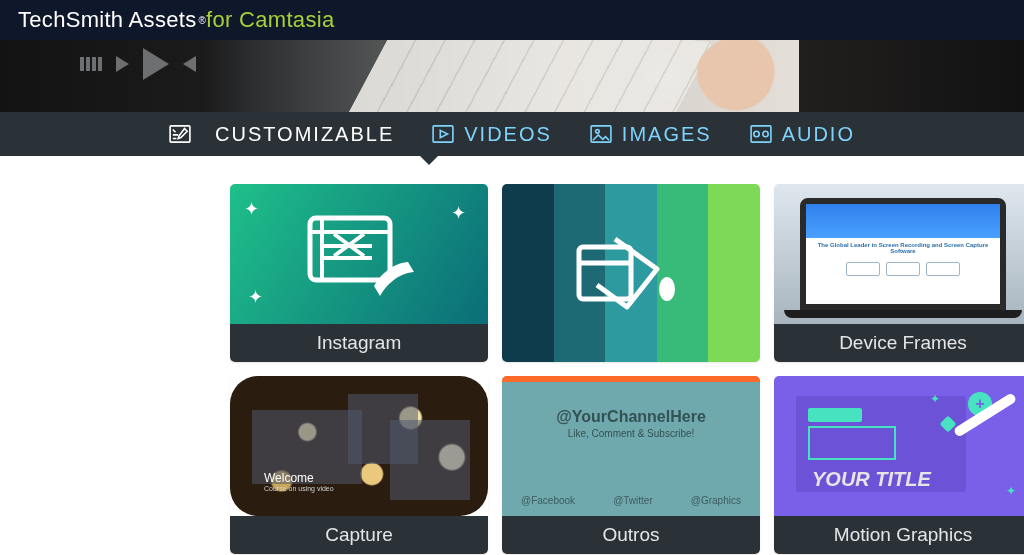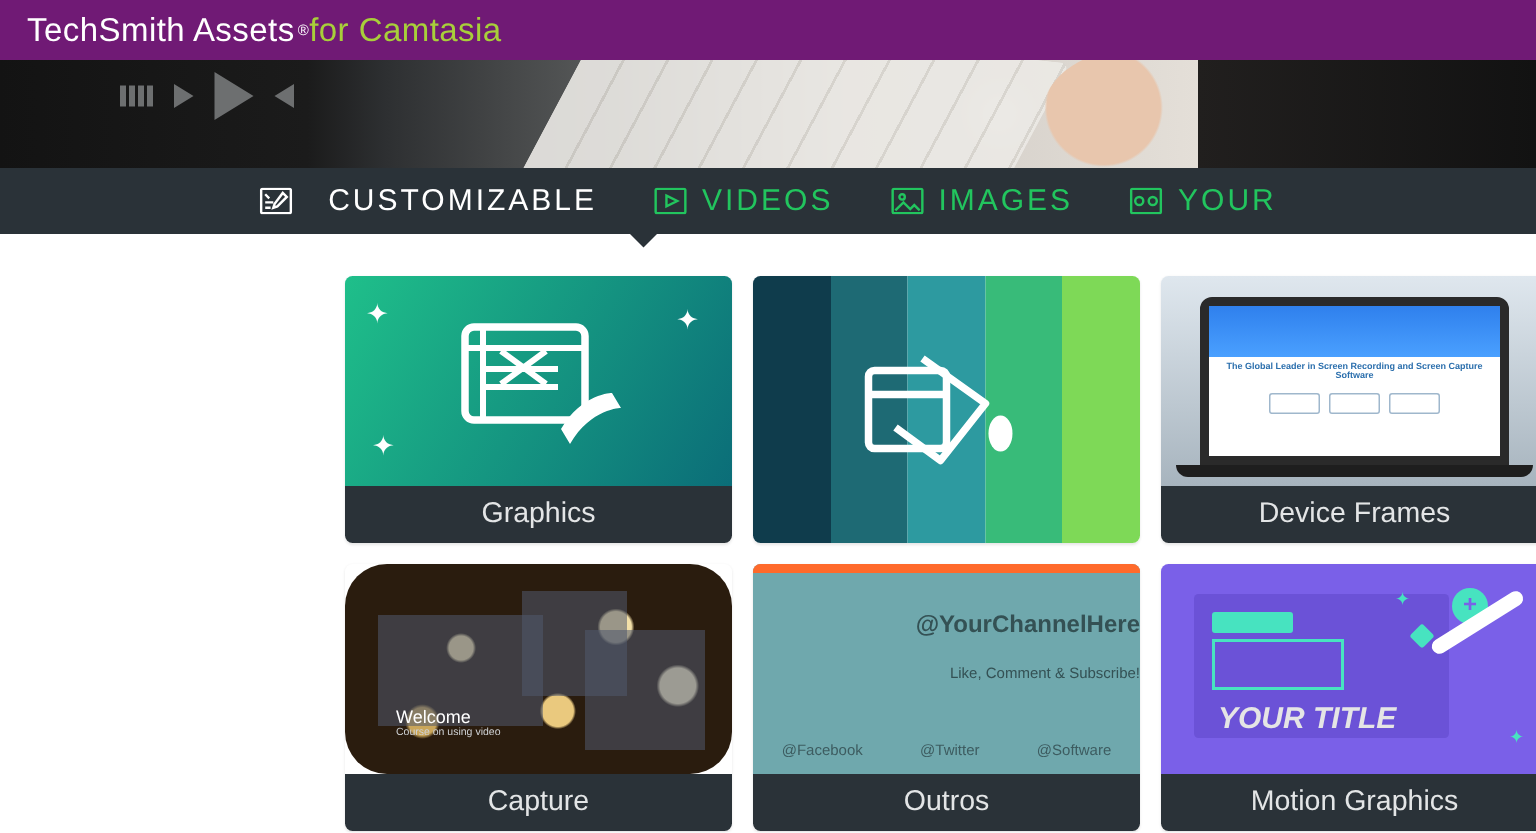--- a/index.html
+++ b/index.html
@@ -1,19 +1,19 @@
 <!DOCTYPE html>
 <html><head>
   <meta charset="utf-8">
   <style>
     * { margin:0; padding:0; box-sizing:border-box; }
     body { font-family:"Segoe UI",Arial,sans-serif; background:#fff; width:1024px; height:555px; overflow:hidden; position:relative; }
 
     
-    .header{ height:40px; background:#701a75; display:flex; align-items:center; padding:0 18px; font-weight:300; font-size:22px; letter-spacing:.3px; }
+    .header{ height:40px; background:#0f172a; display:flex; align-items:center; padding:0 18px; font-weight:300; font-size:22px; letter-spacing:.3px; }
     .header .brand-1{ color:#fff; }
     .header .brand-2{ color:#a8cf3a; margin-left:0; font-weight:300;}
     .header .reg{ font-size:10px; vertical-align:super; color:#fff; margin-left:2px;}
 
     
     .hero{ height:72px; background:linear-gradient(90deg,#131313 0%, #1b1b1b 20%,#2d2f31 25%,#5a5c5c 40%,#cfcac4 55%,#e4dfd8 78%,#211f1e 78%,#121212 100%); position:relative; overflow:hidden;}
     .hero::before{ content:""; position:absolute; inset:0; background:
       radial-gradient(circle at 65% 50%, rgba(255,255,255,.5), transparent 4%),
       radial-gradient(circle at 70% 44%, rgba(255,255,255,.4), transparent 3%);
     }
@@ -21,21 +21,21 @@
     .tri{ width:0;height:0;border-style:solid;}
     .play{ border-width:16px 0 16px 26px; border-color:transparent transparent transparent #6d6f70;}
     .play-sm{ border-width:8px 0 8px 13px; border-color:transparent transparent transparent #6d6f70;}
     .bars{ display:flex; gap:2px;}
     .bars span{ width:4px;height:14px;background:#6d6f70;}
     .kbd{ position:absolute; right:340px; top:-14px; width:310px; height:110px; transform:skew(-28deg, 6deg); background:repeating-linear-gradient(90deg,#eceae6 0 26px,#d8d5cf 26px 28px), repeating-linear-gradient(0deg,#eceae6 0 26px,#d8d5cf 26px 28px); border-radius:6px; opacity:.9;}
     .hand{ position:absolute; right:220px; top:-6px; width:110px; height:90px; background:radial-gradient(circle at 38% 42%, #e8c6ad 44%, transparent 46%); border-radius:50%;}
 
     
     .tabs{ height:44px; background:#2a3238; display:flex; align-items:center; justify-content:center; gap:38px; position:relative;}
-    .tab{ color:#22c55e; font-size:20px; letter-spacing:2px; font-weight:400; display:flex; align-items:center; gap:10px; cursor:pointer;}
+    .tab{ color:#7dd3fc; font-size:20px; letter-spacing:2px; font-weight:400; display:flex; align-items:center; gap:10px; cursor:pointer;}
     .tab.active{ color:#fff;gap:24px; }
     .tab .ticon{ width:22px; height:18px; }
     .tabs .arrow{ position:absolute; bottom:-9px; left:420px; width:0;height:0;border-left:9px solid transparent;border-right:9px solid transparent;border-top:9px solid #2a3238;}
     .icon-frame{ fill:none; stroke:currentColor; stroke-width:1.8; }
 
     
     .gallery{ padding:28px 14px 0 230px; display:grid; grid-template-columns:repeat(3, 258px); gap:14px;}
     .card{ width:258px; border-radius:5px; overflow:hidden; box-shadow:0 1px 2px rgba(0,0,0,.1); cursor:pointer;}
     .thumb{ height:140px; position:relative; overflow:hidden;}
     .card-label{ height:38px; background:#2a3238; color:#e3e5e6; display:flex; align-items:center; justify-content:center; font-size:19px; font-weight:300;}
@@ -58,23 +58,23 @@
     .laptop .pill{width:34px;height:14px;border:1px solid #9fb7cc;border-radius:2px;}
     .lap-base{ position:absolute; left:10px; right:10px; bottom:6px; height:8px; background:#1e1e1e; border-radius:0 0 10px 10px;}
 
     .t-intros{ background:radial-gradient(circle at 30% 40%, #f3e0a8 4%, transparent 5%),radial-gradient(circle at 70% 30%, #f3e0a8 5%, transparent 6%),radial-gradient(circle at 55% 70%, #eac97e 6%, transparent 7%),radial-gradient(circle at 20% 75%, #caa65a 4%, transparent 5%),radial-gradient(circle at 86% 58%, #f8eac0 5%, transparent 6%), #2a1c0e;border-radius:28px;}
     .t-intros .tile{ position:absolute; background:rgba(80,90,110,.55);}
     .i1{ left:22px; top:34px; width:110px; height:74px;} .i2{ left:118px; top:18px; width:70px; height:70px;} .i3{ left:160px; top:44px; width:80px; height:80px;}
     .t-intros .wtxt{ position:absolute; left:34px; bottom:24px; color:#fff; font-size:12px;}
     .t-intros .wtxt small{ display:block; font-size:7px; color:#cfd2d5;}
 
     .t-outros{ background:#6fa8ad; border-top:6px solid #ff6a2b;}
-    .t-outros .c{ text-align:right; color:#345154; padding-top:26px; font-family:Arial;}
+    .t-outros .c{ text-align:center; color:#345154; padding-top:26px; font-family:Arial;}
     .t-outros .c .h{ font-size:16px; font-weight:700;}
-    .t-outros .c .s{ font-size:10px; margin-top:18px;}
+    .t-outros .c .s{ font-size:10px; margin-top:2px;}
     .t-outros .row{ position:absolute; bottom:10px; left:0; right:0; display:flex; justify-content:space-around; font-size:10px; color:#3d5c60;}
 
     .t-motion{ background:#7a60e8; position:relative;}
     .t-motion .box{ position:absolute; left:22px; top:20px; width:170px; height:96px; background:#6b52d7; border-radius:3px;}
     .t-motion .accent1{ position:absolute; left:34px; top:32px; width:54px; height:14px; background:#47e3c0; border-radius:2px;}
     .t-motion .accent2{ position:absolute; left:34px; top:50px; width:88px; height:34px; border:2px solid #47e3c0;}
     .t-motion .title{ position:absolute; left:38px; top:92px; font-size:20px; font-weight:900; color:#e5e5e5; font-style:italic;}
     .t-motion .plus{ position:absolute; right:40px; top:16px; width:24px;height:24px;border-radius:50%; background:#47e3c0; color:#7a60e8; display:flex;align-items:center;justify-content:center;font-weight:900;}
     .t-motion .wand{ position:absolute; right:12px; top:34px; width:70px; height:10px; background:#fff; border-radius:5px; transform:rotate(-32deg);}   
     .t-motion .wtip{ position:absolute; right:78px; top:42px; width:12px;height:12px;background:#47e3c0;border-radius:2px; transform:rotate(45deg);} 
@@ -127,21 +127,21 @@
         <path class="icon-frame" d="M3 17l6-6 5 5 3-3 4 4"></path>
       </svg>
     <span>IMAGES</span>
   </div>
   <div class="tab">
     <svg class="ticon" viewBox="0 0 24 20">
         <rect class="icon-frame" x="1" y="1" width="22" height="18" rx="1"></rect>
         <circle class="icon-frame" cx="7" cy="10" r="3"></circle>
         <circle class="icon-frame" cx="17" cy="10" r="3"></circle>
       </svg>
-    <span>YOUR</span>
+    <span>AUDIO</span>
   </div>
   <div class="arrow"></div>
 </div>
 
 <div class="gallery">
 
   <div class="card">
     <div class="thumb t-templates">
       <span class="sparkle sp1">✦</span>
       <span class="sparkle sp2">✦</span>
@@ -150,21 +150,21 @@
         <svg width="110" height="84" viewBox="0 0 110 84">
             <g fill="none" stroke="#fff" stroke-width="5" stroke-linejoin="round">
               <rect x="6" y="6" width="80" height="62" rx="6"></rect>
               <path d="M6 20h80M18 6v62M18 34h50M18 46h50" stroke-width="4"></path>
               <path d="M30 22l30 22M60 22L30 44" stroke-width="4"></path>
             </g>
             <path d="M70 74c14-24 34-24 34-24l6 10s-20 0-34 24z" fill="#fff"></path>
           </svg>
       </div>
     </div>
-    <div class="card-label">Graphics</div>
+    <div class="card-label">Instagram</div>
   </div>
 
   <div class="card">
     <div class="thumb t-themes">
       <div style="background:#0f3c4c"></div>
         <div style="background:#1e6a74"></div>
         <div style="background:#2d9aa0"></div>
         <div style="background:#38bb79"></div>
         <div style="background:#7ed957"></div>
       <div class="bucket">
@@ -212,21 +212,21 @@
 
   <div class="card">
     <div class="thumb t-outros">
       <div class="c">
         <div class="h">@YourChannelHere</div>
         <div class="s">Like, Comment &amp; Subscribe!</div>
       </div>
       <div class="row">
         <span>@Facebook</span>
         <span>@Twitter</span>
-        <span>@Software</span>
+        <span>@Graphics</span>
       </div>
     </div>
     <div class="card-label">Outros</div>
   </div>
 
   <div class="card">
     <div class="thumb t-motion">
       <div class="box"></div>
       <div class="accent1"></div>
       <div class="accent2"></div>

